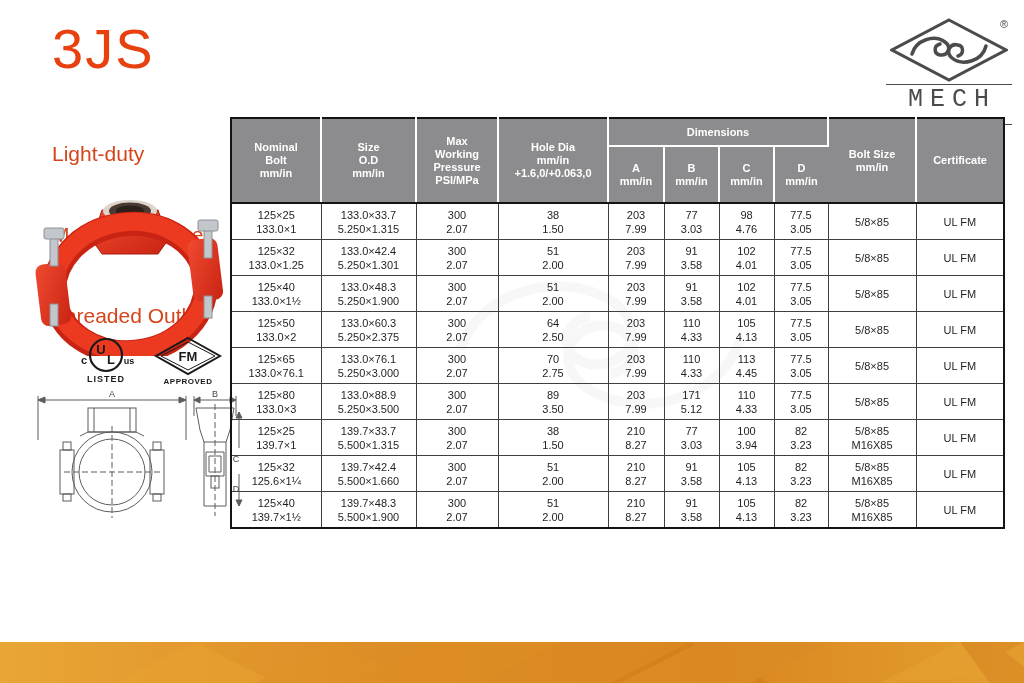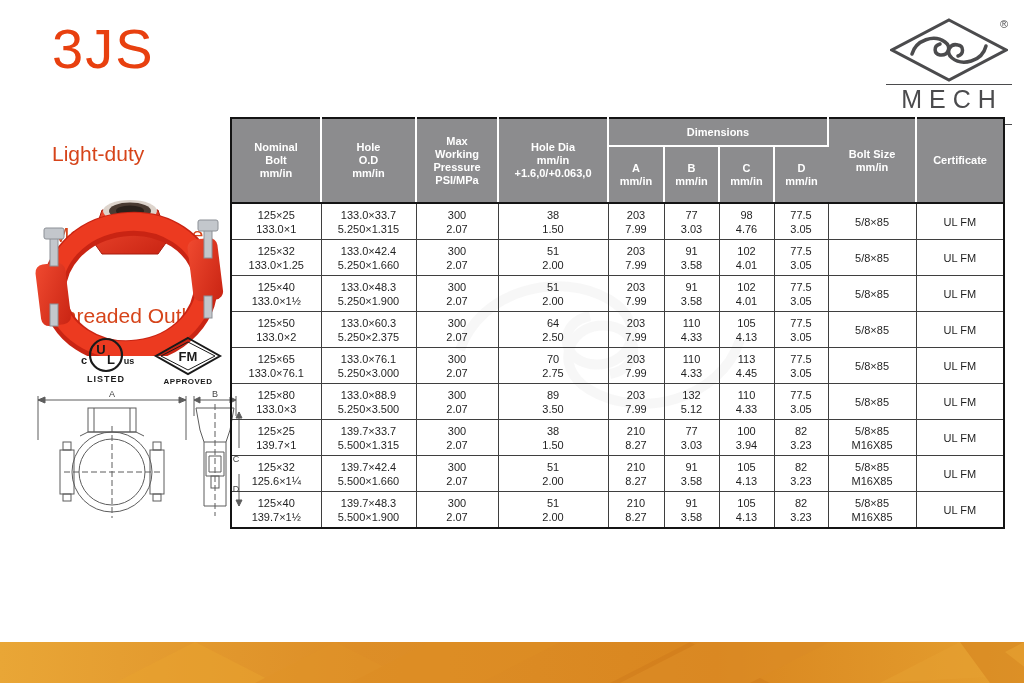--- a/index.html
+++ b/index.html
@@ -14,21 +14,21 @@
   }
   .subtitle{
     position:absolute;left:52px;top:86px;
     font-size:21px;line-height:27px;color:#d6441a;font-weight:400;
     white-space:pre-wrap;
   }
   
   .brand{position:absolute;left:886px;top:18px;width:126px;text-align:center;color:#4b4b4d;}
   .brand .regmark{position:absolute;right:4px;top:0;font-size:11px;}
   .brand-name{
-    font-family:Liberation Sans, sans-serif;font-size:25px;letter-spacing:7px;
+    font-family:Liberation Mono, monospace;font-size:25px;letter-spacing:7px;
     border-top:1px solid #4b4b4d;border-bottom:1px solid #4b4b4d;
     padding:0 0 10px 6px;margin-top:2px;
   }
   .brand-tagline{font-size:7.5px;letter-spacing:.5px;margin-top:2px;color:#5a5a5c;}
   
   .spec-table-wrap{position:absolute;left:230px;top:117px;}
   table.spec{border-collapse:collapse;table-layout:fixed;width:773px;border:2px solid #141414;}
   table.spec thead th{
     background:#8c8c8e;color:#ffffff;font-weight:bold;font-size:11px;line-height:13px;
     border-right:2px solid #ffffff;border-bottom:2px solid #141414;padding:0;
@@ -190,21 +190,21 @@
         <col style="width:88px">
     </colgroup>
     <thead>
       <tr>
         <th rowspan="2">
           <span style="display:block">Nominal</span>
           <span style="display:block">Bolt</span>
           <span style="display:block">mm/in</span>
         </th>
         <th rowspan="2">
-          <span style="display:block">Hole</span>
+          <span style="display:block">Size</span>
           <span style="display:block">O.D</span>
           <span style="display:block">mm/in</span>
         </th>
         <th rowspan="2">
           <span style="display:block">Max</span>
           <span style="display:block">Working</span>
           <span style="display:block">Pressure</span>
           <span style="display:block">PSI/MPa</span>
         </th>
         <th rowspan="2">
@@ -279,21 +279,21 @@
             <div>UL FM</div>
           </td>
         </tr>
         <tr>
           <td>
             <div>125×32</div>
             <div>133.0×1.25</div>
           </td>
           <td>
             <div>133.0×42.4</div>
-            <div>5.250×1.660</div>
+            <div>5.250×1.301</div>
           </td>
           <td>
             <div>300</div>
             <div>2.07</div>
           </td>
           <td>
             <div>51</div>
             <div>2.00</div>
           </td>
           <td>
@@ -454,21 +454,21 @@
           </td>
           <td>
             <div>89</div>
             <div>3.50</div>
           </td>
           <td>
             <div>203</div>
             <div>7.99</div>
           </td>
           <td>
-            <div>132</div>
+            <div>171</div>
             <div>5.12</div>
           </td>
           <td>
             <div>110</div>
             <div>4.33</div>
           </td>
           <td>
             <div>77.5</div>
             <div>3.05</div>
           </td>

